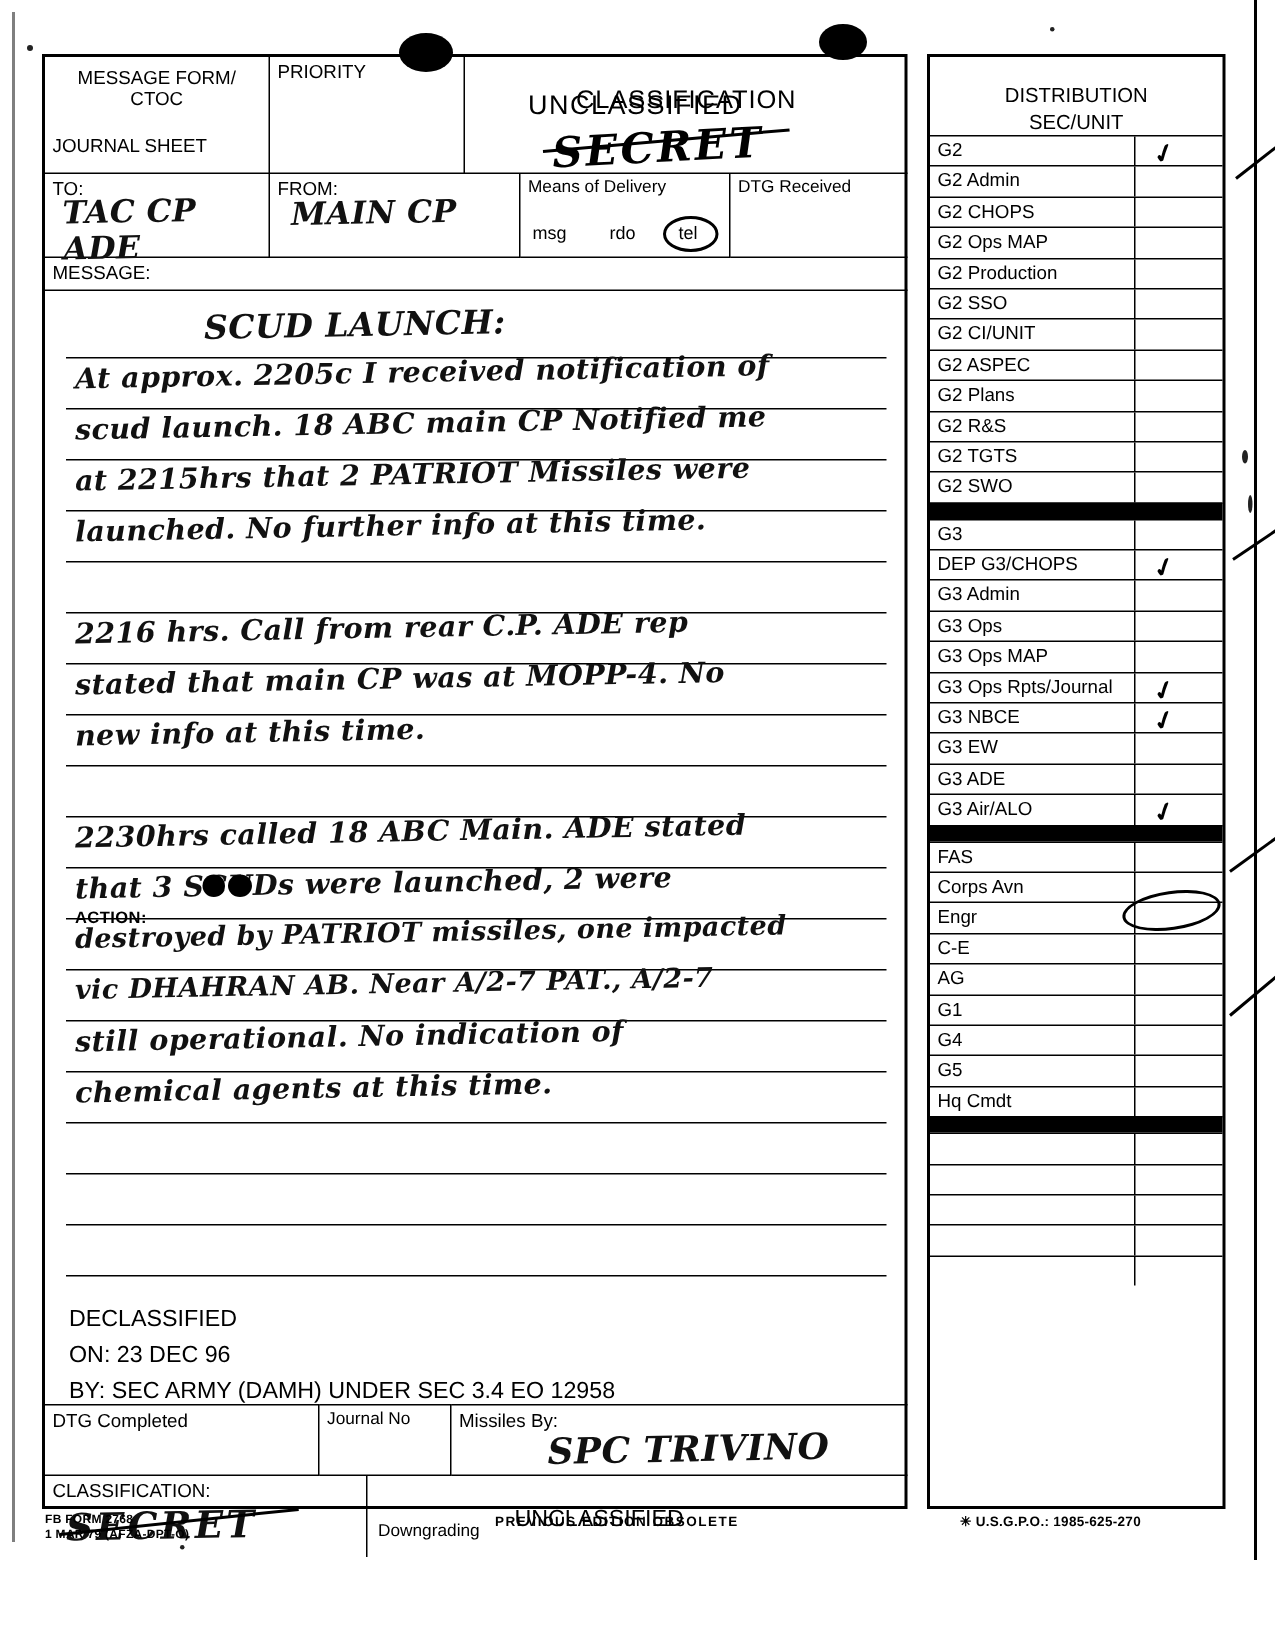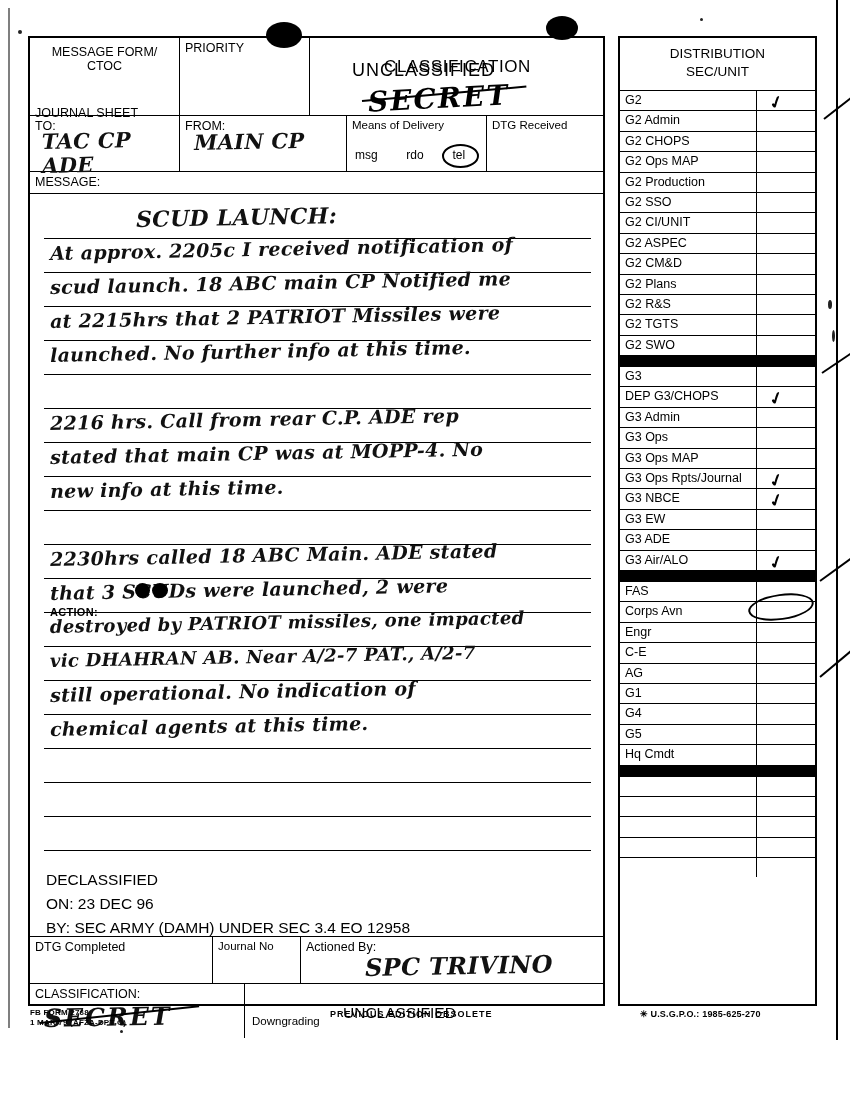--- a/index.html
+++ b/index.html
@@ -162,21 +162,21 @@
     letter-spacing: .2px;
   }
 
   
   .dist-head {
     position: absolute;
     left: 0; top: 0; width: 195px; height: 52px;
     text-align: center;
     font-size: 13.5px;
     line-height: 1.35;
-    padding-top: 7px;
+    padding-top: 17px;
     box-sizing: border-box;
   }
   .dist-rows {
     position: absolute;
     left: 0; top: 52px; width: 195px;
   }
   .drow {
     position: relative;
     height: 20.4px;
     border-top: 1.5px solid #000;
@@ -258,21 +258,21 @@
   <div class="speck" style="left:18px;top:30px;width:4px;height:4px;"></div>
   <div class="speck" style="left:700px;top:18px;width:3px;height:3px;"></div>
   <div class="speck" style="left:120px;top:1030px;width:3px;height:3px;"></div>
   <div class="edge-line" style="left:836px; top:0; height:1040px;"></div>
   <div class="edge-line" style="left:8px; top:8px; height:1020px; opacity:.5;"></div>
 
   <div class="form-outer">
 
     <div class="cell hdr-mf br bb">
       <div class="lbl t1">MESSAGE FORM/ CTOC</div>
-      <div class="lbl" style="margin-top:26px;">JOURNAL SHEET</div>
+      <div class="lbl" style="margin-top:10px;">JOURNAL SHEET</div>
     </div>
 
     <div class="cell hdr-prio br bb">
       <div class="lbl">PRIORITY</div>
     </div>
 
     <div class="cell hdr-class bb">
       <div class="lbl classification-word">CLASSIFICATION</div>
       <div class="unclass-over">UNCLASSIFIED</div>
       <div class="secret-script">SECRET</div>
@@ -364,21 +364,21 @@
 
     <div class="cell b1 b-dtg bt br bb">
       <div class="lbl">DTG  Completed</div>
       <div></div>
     </div>
     <div class="cell b1 b-jn bt br bb">
       <div class="lbl" style="font-size:11.5px;">Journal  No</div>
       <div></div>
     </div>
     <div class="cell b1 b-act bt bb">
-      <div class="lbl">Actioned  By:</div>
+      <div class="lbl">Missiles  By:</div>
       <div class="hand" style="position:absolute; left:64px; top:16px; font-size:24px;">SPC TRIVINO</div>
     </div>
 
     <div class="cell b2 b-class br">
       <div class="lbl">CLASSIFICATION:</div>
       <div class="hand" style="position:absolute; left:14px; top:20px; font-size:25px; letter-spacing:2px;">SECRET</div>
       <div class="strike" style="left:10px; top:38px; width:160px; transform:rotate(-6deg);"></div>
     </div>
     <div class="cell b2 b-down">
       <div class="lbl" style="position:absolute; left:2px; top:28px; font-size:11.5px;">Downgrading</div>
@@ -424,24 +424,20 @@
         <div class="drow">
           <div class="name">G2  SSO</div>
           <div class="chk"></div>
         </div>
         <div class="drow">
           <div class="name">G2  CI/UNIT</div>
           <div class="chk"></div>
         </div>
         <div class="drow">
           <div class="name">G2  ASPEC</div>
-          <div class="chk"></div>
-        </div>
-        <div class="drow">
-          <div class="name">G2  CM&amp;D</div>
           <div class="chk"></div>
         </div>
         <div class="drow">
           <div class="name">G2  Plans</div>
           <div class="chk"></div>
         </div>
         <div class="drow">
           <div class="name">G2  R&amp;S</div>
           <div class="chk"></div>
         </div>

